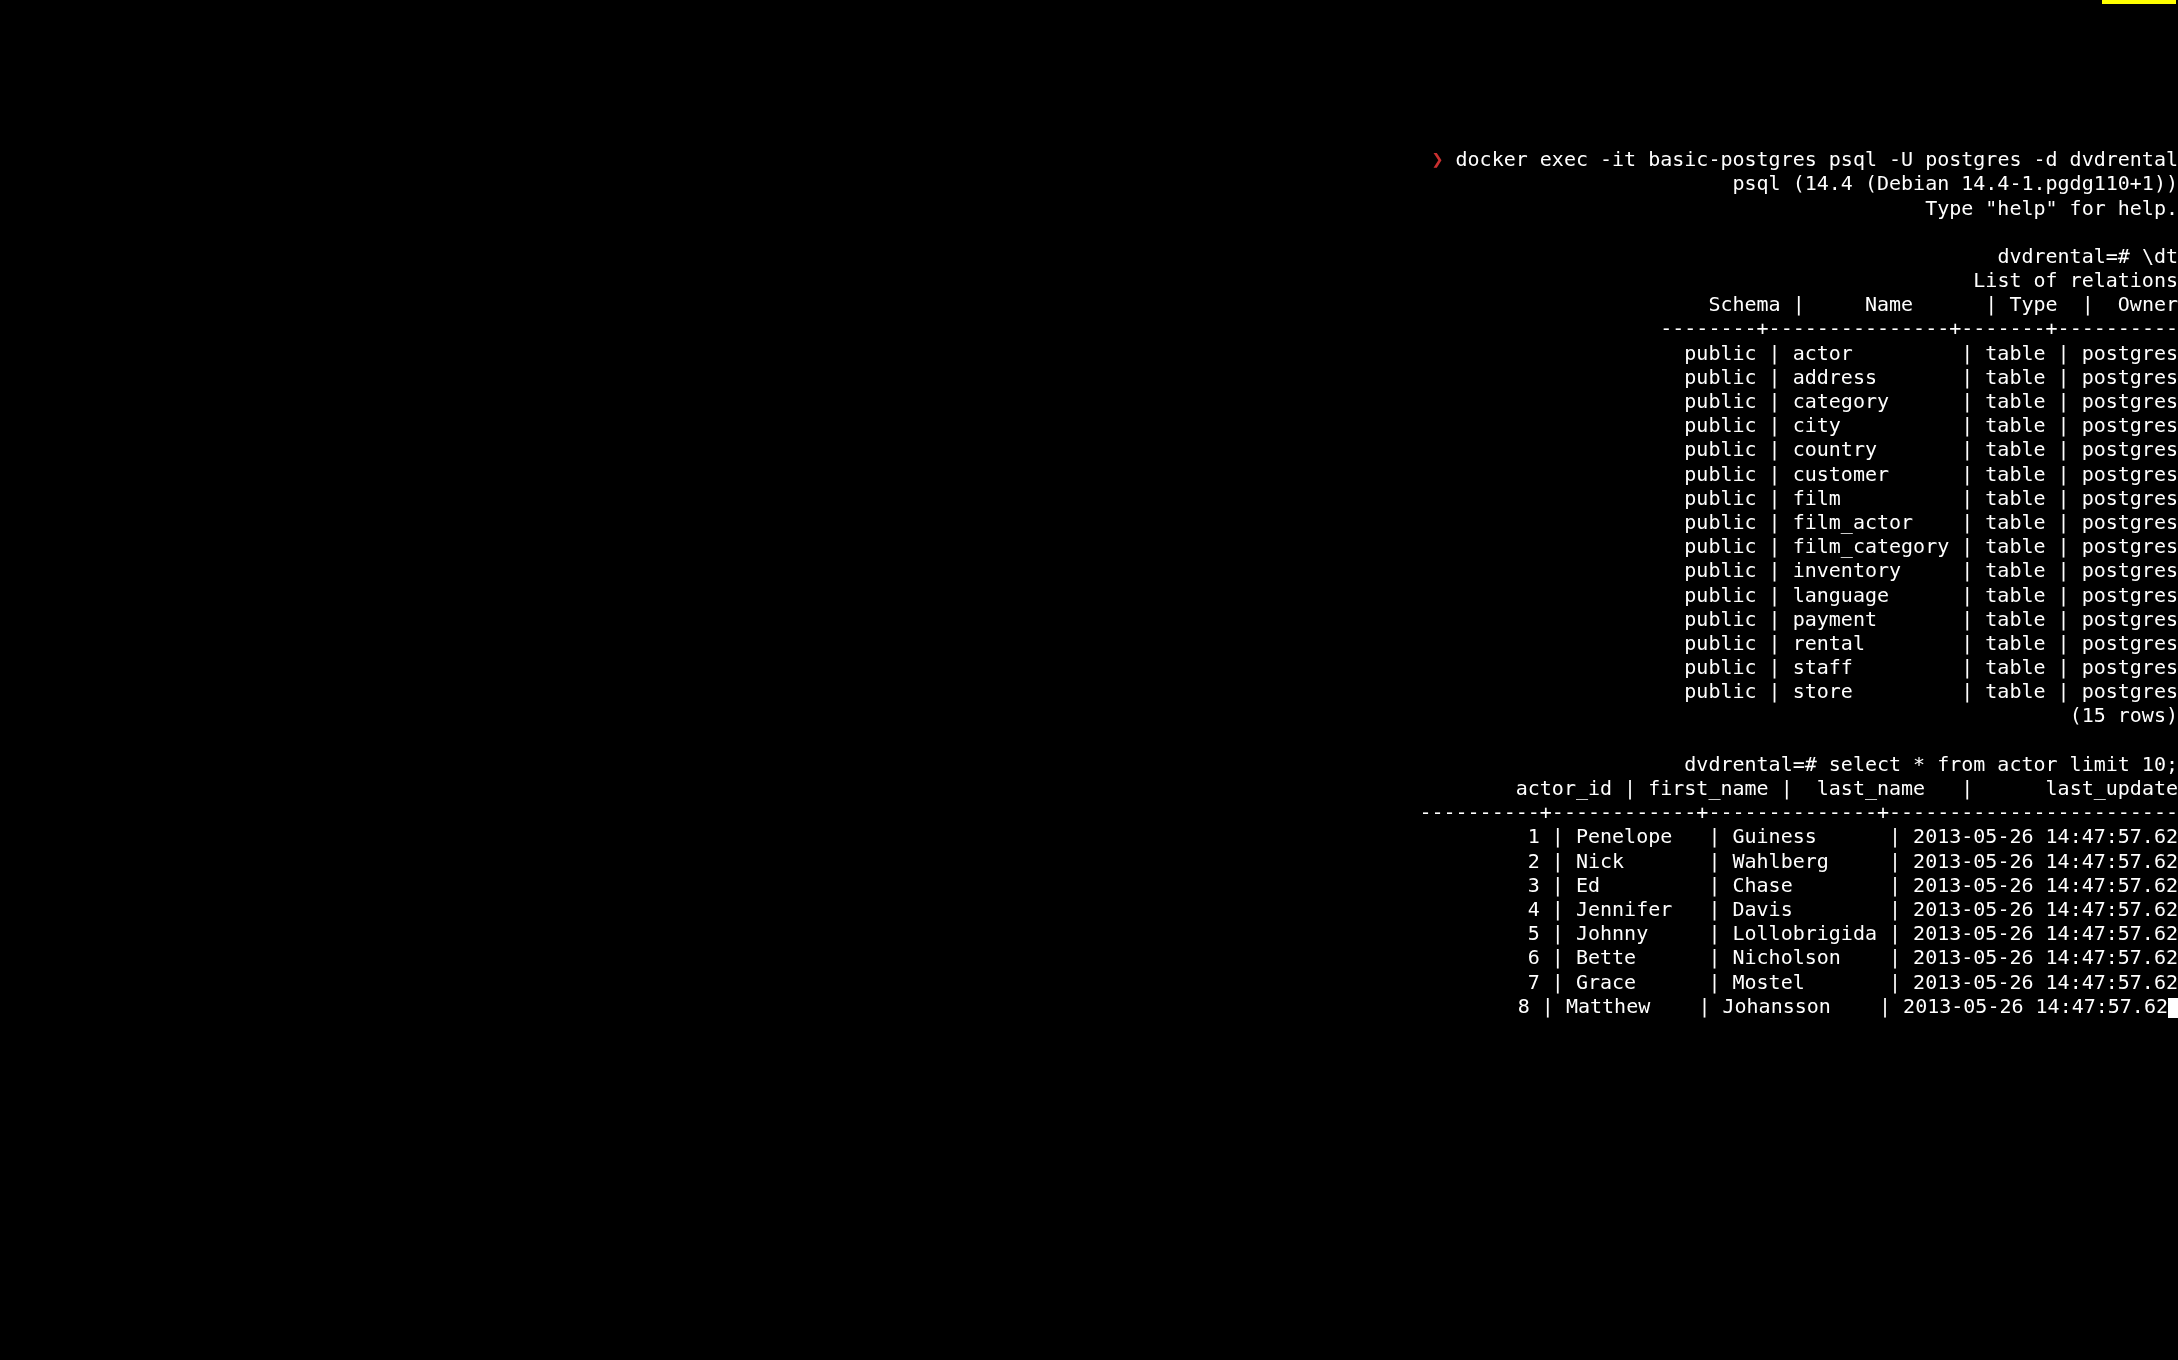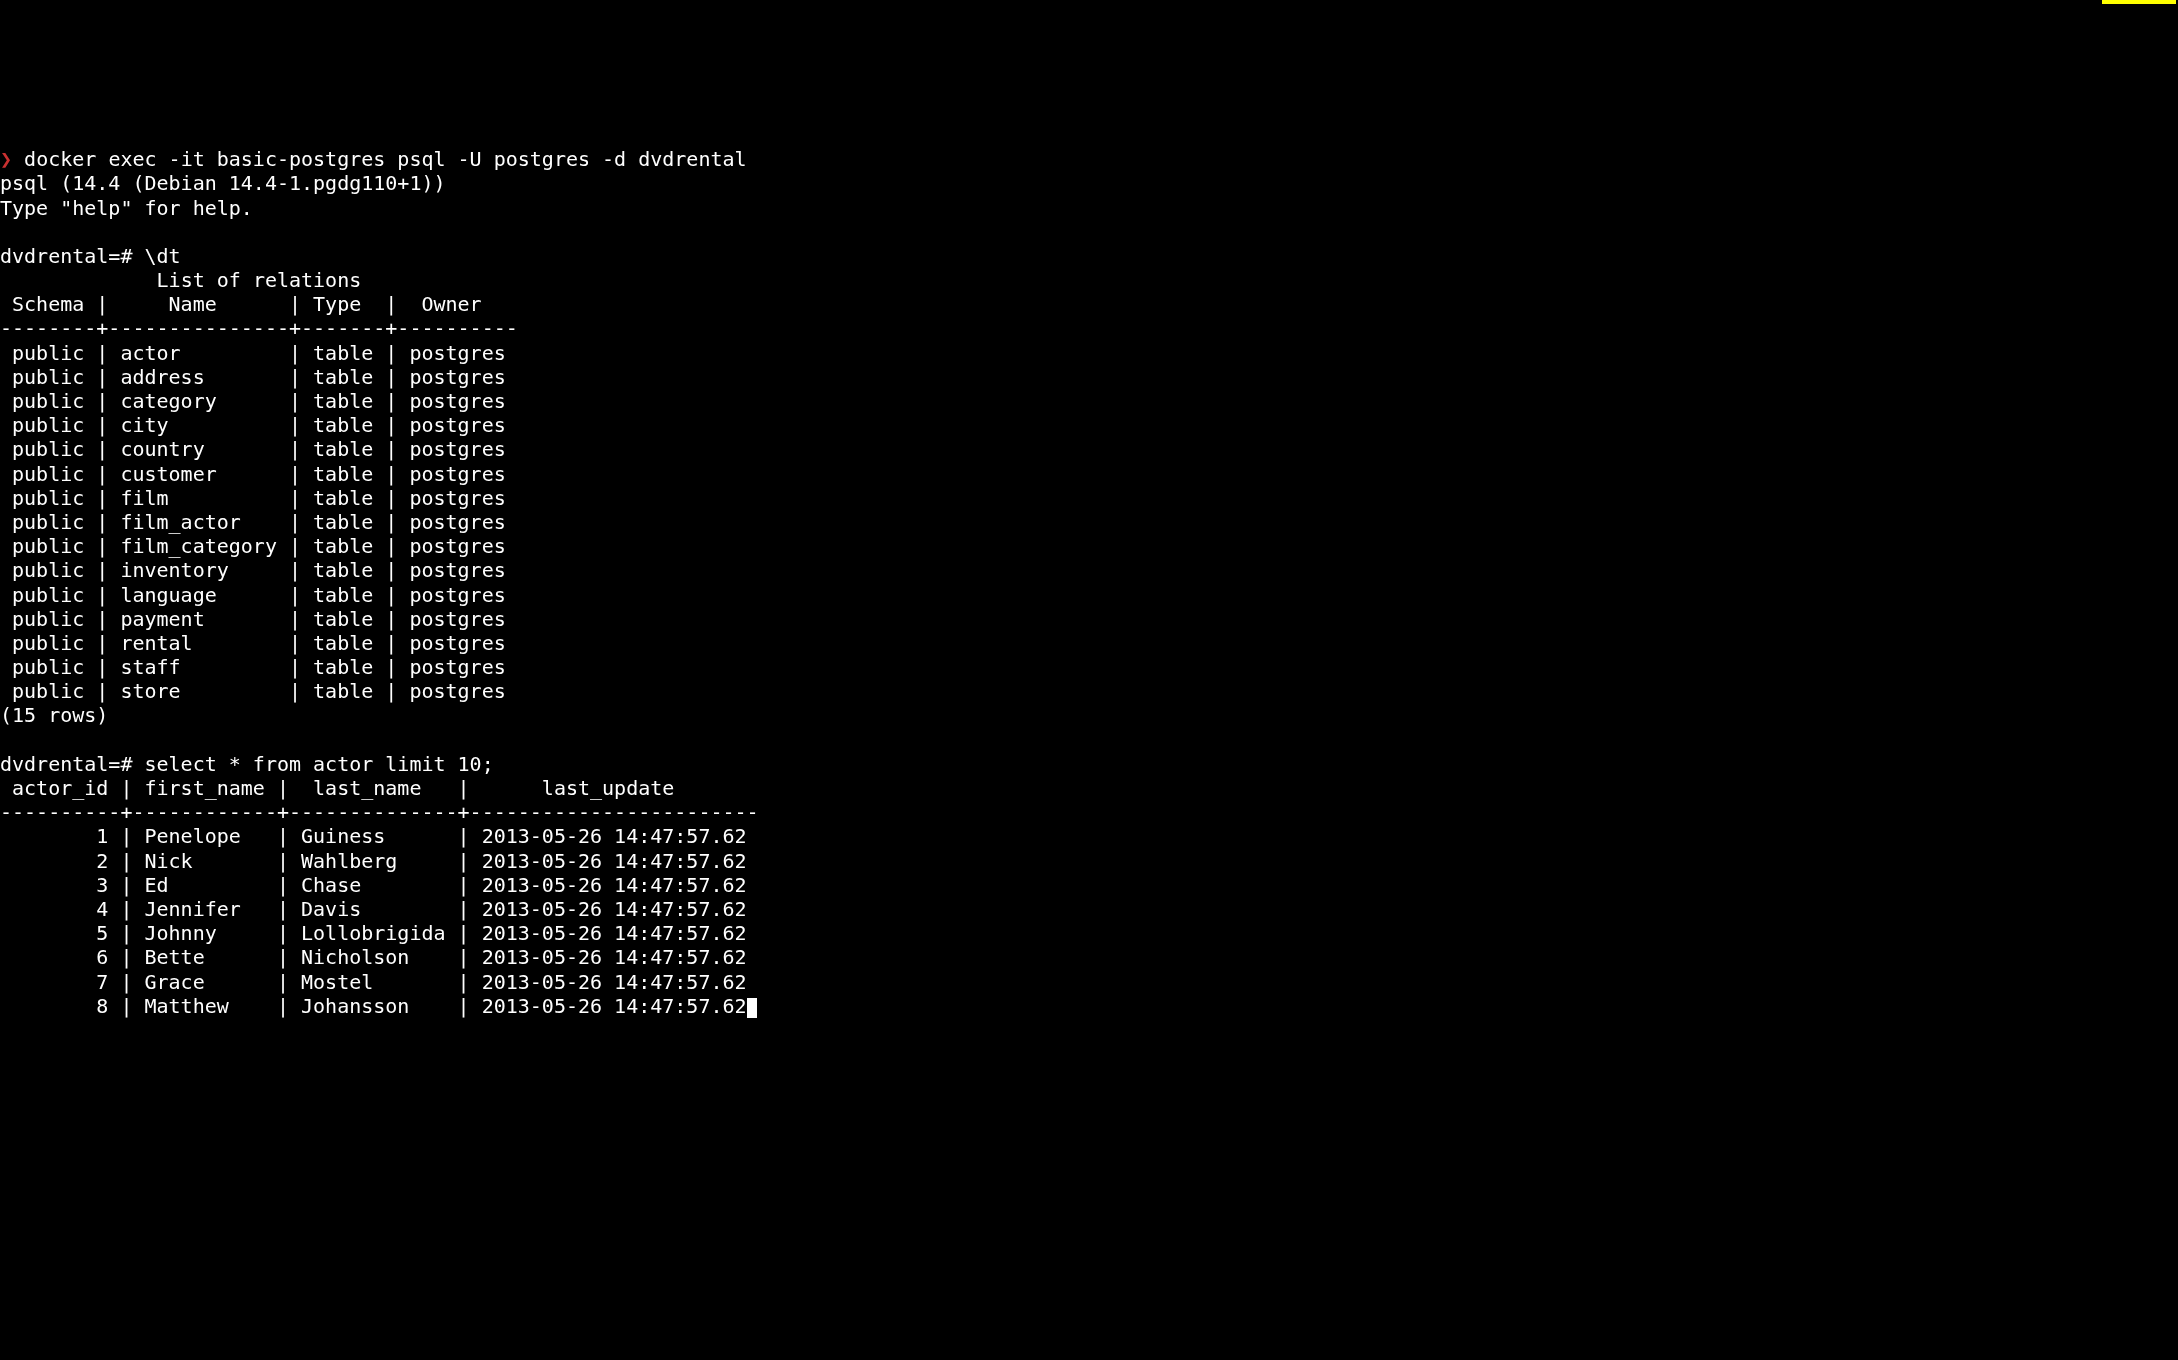--- a/index.html
+++ b/index.html
@@ -1,18 +1,19 @@
 <!DOCTYPE html>
 <html><head>
   <meta charset="utf-8">
   <style>
     * {
       margin: 0;
       padding: 0;
       box-sizing: border-box;
+      text-align: right;
     }
     body {
       background-color: #000000;
       color: #ffffff;
       font-family: 'Menlo', 'Monaco', 'Consolas', monospace;
       font-size: 20px;
       line-height: 1.21;
       padding: 2px 0;
       white-space: pre;
       overflow: hidden;

